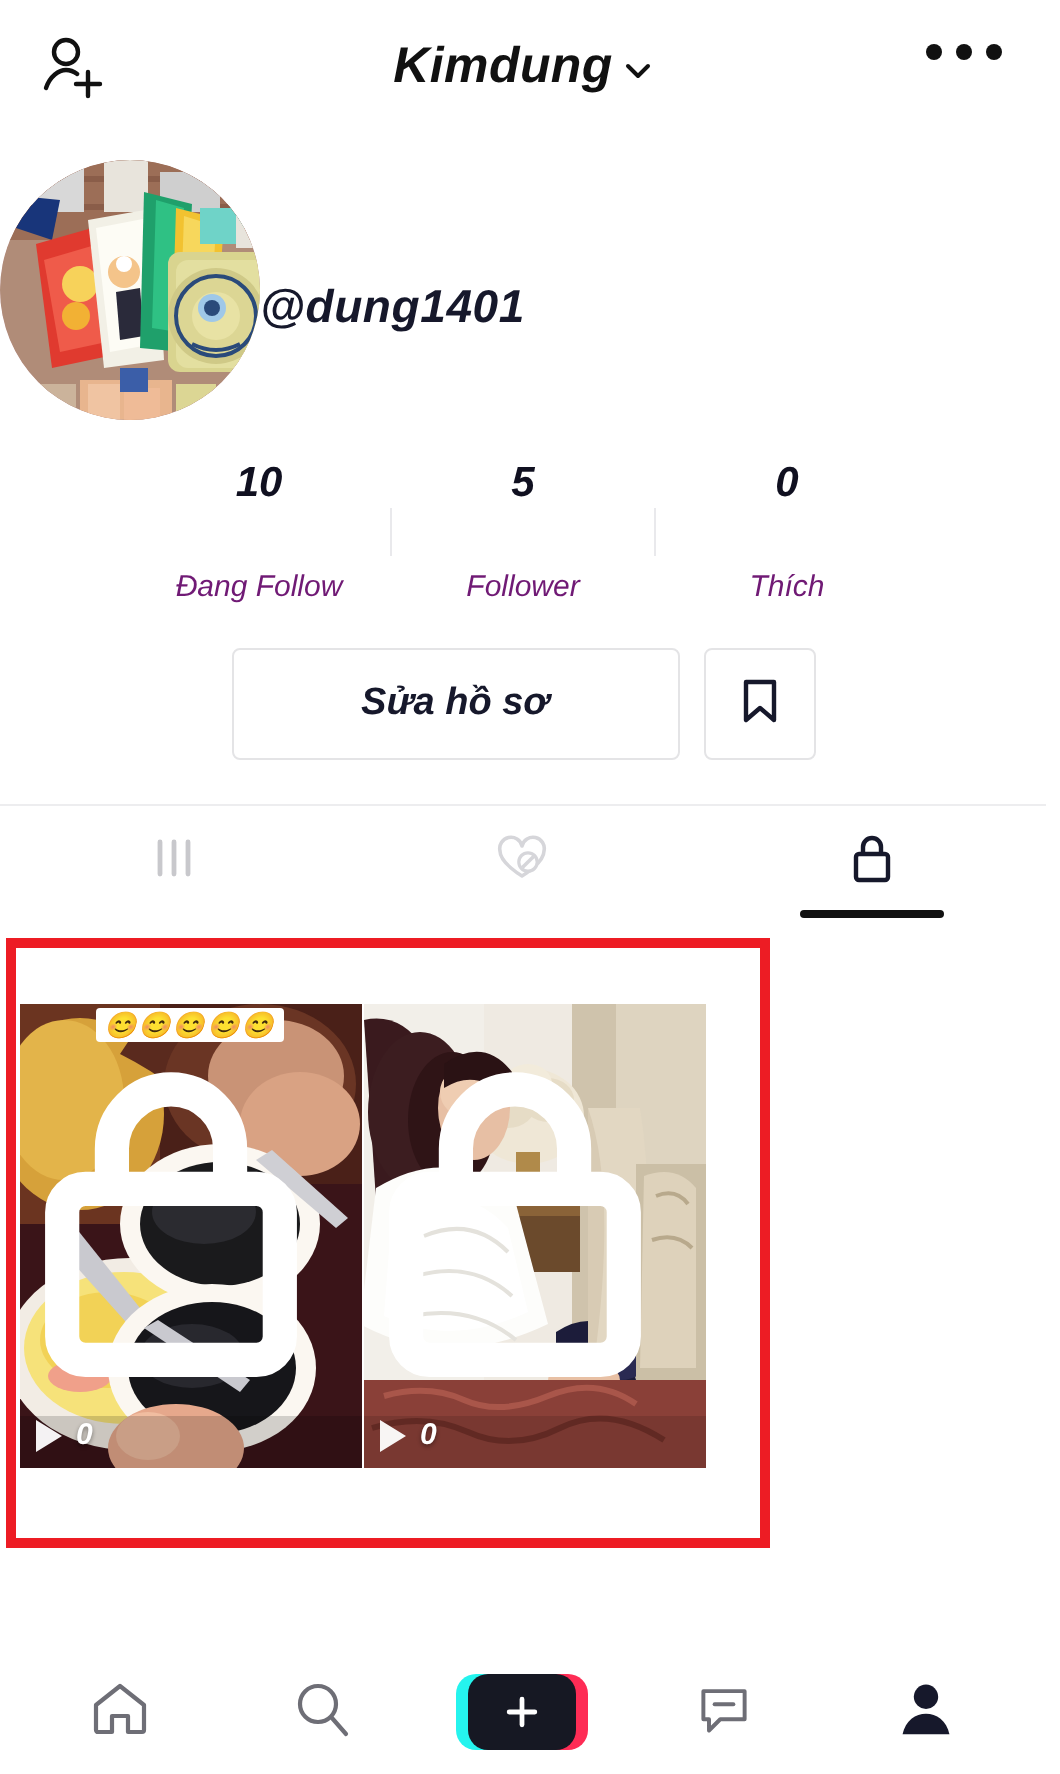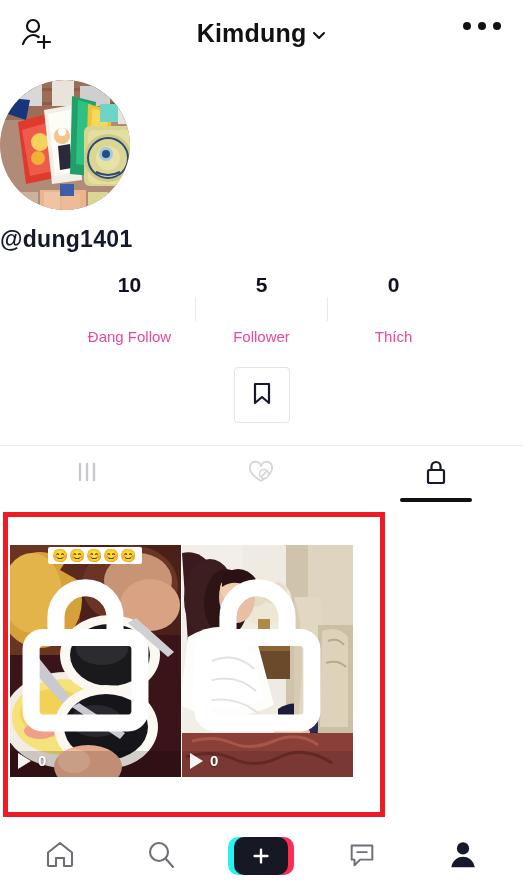--- a/index.html
+++ b/index.html
@@ -6,21 +6,21 @@
   html, body {
     width: 530px; height: 887px;
     background: #ffffff;
     font-family: "Liberation Sans", sans-serif;
     overflow: hidden;
   }
   .phone {
     position: relative;
     width: 523px; height: 887px;
     background: #fff;
-    display: flex; flex-direction: column;
+    display: flex; flex-direction: column; font-style: italic;
   }
 
   
   .header {
     position: relative;
     height: 66px;
     flex: 0 0 66px;
     display: flex; align-items: center; justify-content: center;
   }
   .header-title-wrap {
@@ -40,21 +40,21 @@
     position: absolute; right: 22px; top: 22px;
     display: flex; gap: 7px; align-items: center;
   }
   .icon-more i {
     display: block; width: 8px; height: 8px; border-radius: 50%; background: #111;
   }
 
   
   .profile {
     flex: 0 0 auto;
-    display: flex; flex-direction: column; align-items: flex-start;
+    display: flex; flex-direction: row; align-items: center;
     padding-top: 14px;
   }
   .avatar {
     width: 130px; height: 130px; border-radius: 50%;
     overflow: hidden; position: relative;
     background: #caa;
   }
   .avatar svg { display: block; width: 130px; height: 130px; }
   .handle {
     margin-top: 16px;
@@ -65,21 +65,21 @@
   .stats {
     display: flex; align-items: center; justify-content: center;
     margin-top: 20px;
     width: 100%;
   }
   .stat {
     width: 131px; text-align: center;
     display: flex; flex-direction: column; align-items: center; gap: 26px;
   }
   .stat-value { font-size: 21px; font-weight: bold; color: #101020; }
-  .stat-label { font-size: 15px; color: #ec4899; margin-top: 5px; }
+  .stat-label { font-size: 15px; color: #701a75; margin-top: 5px; }
   .stat-div { width: 1px; height: 24px; background: #e9e9ec; }
 
   
   .actions {
     display: flex; justify-content: center; align-items: center;
     gap: 12px; margin-top: 22px;
   }
   .btn-edit {
     width: 224px; height: 56px;
     border: 1px solid #e4e4e6; border-radius: 4px;
@@ -270,20 +270,21 @@
       <span class="stat-label">Follower</span>
     </div>
     <div class="stat-div"></div>
     <div class="stat">
       <span class="stat-value">0</span>
       <span class="stat-label">Thích</span>
     </div>
   </div>
 
   <div class="actions">
+    <div class="btn-edit">Sửa hồ sơ</div>
     <div class="btn-bookmark">
       <span>
         <svg viewBox="0 0 24 24" width="24" height="24" fill="none" stroke="#16182b" stroke-width="2.2" stroke-linejoin="round">
           <path d="M5 3h14v19l-7-6-7 6z"></path>
         </svg>
       </span>
     </div>
   </div>
 
   <div class="tabs-sep"></div>

